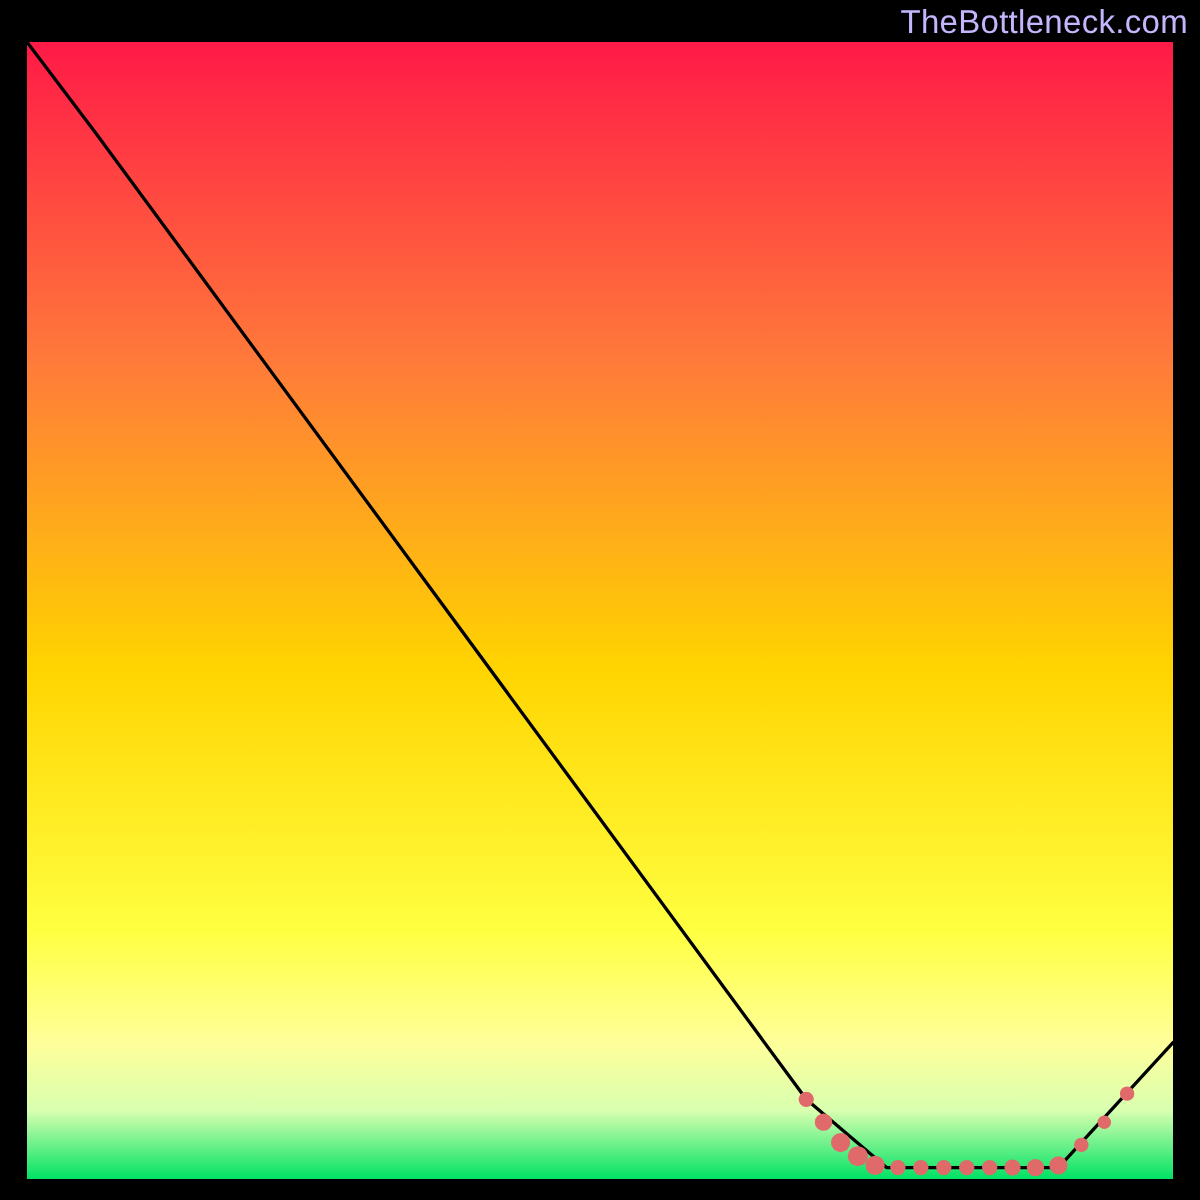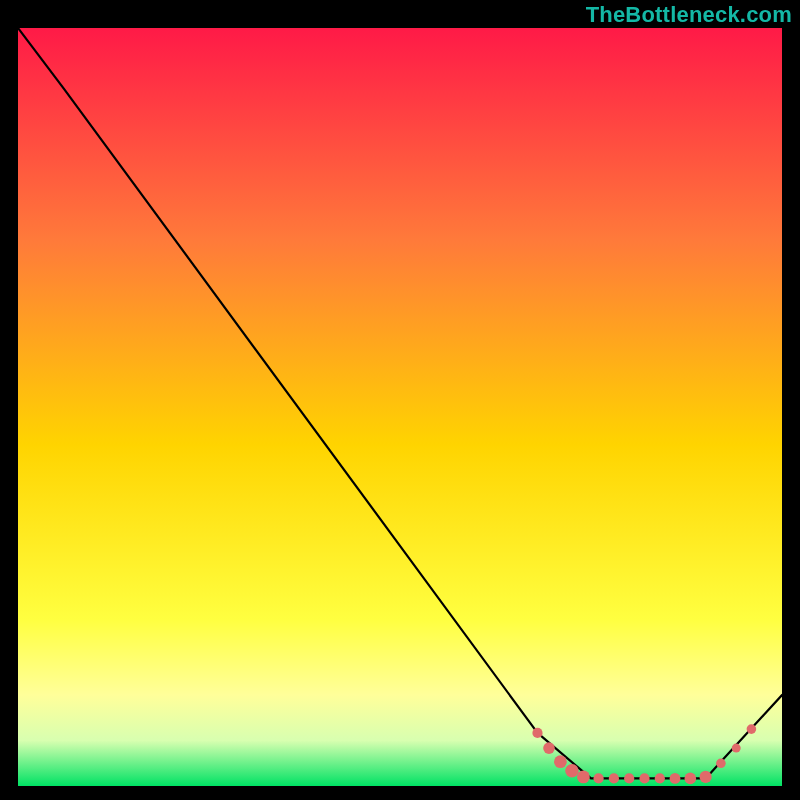--- a/index.html
+++ b/index.html
@@ -14,24 +14,24 @@
   .frame {
     position: relative;
     width: 800px;
     height: 800px;
     background: #000;
   }
   .watermark {
     position: absolute;
     top: 2px;
     right: 8px;
-    color: #14b8a6;
+    color: #c4b5fd;
     font-size: 22px;
     letter-spacing: 0.2px;
-    font-weight: 700;
+    font-weight: 400;
     user-select: none;
   }
   .plot {
     position: absolute;
     left: 18px;
     top: 28px;
     width: 764px;
     height: 758px;
   }
   svg {

